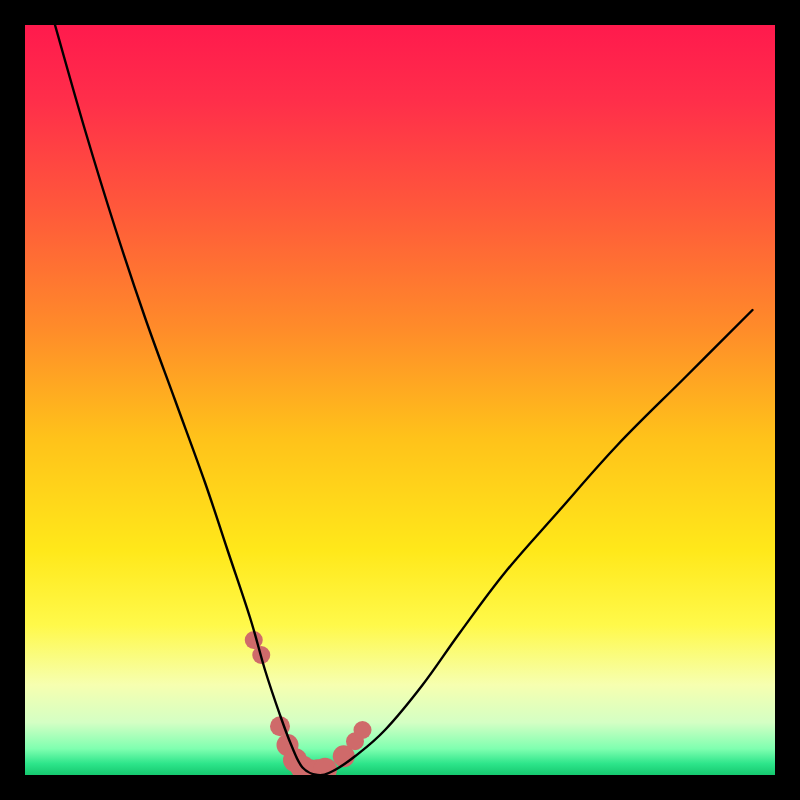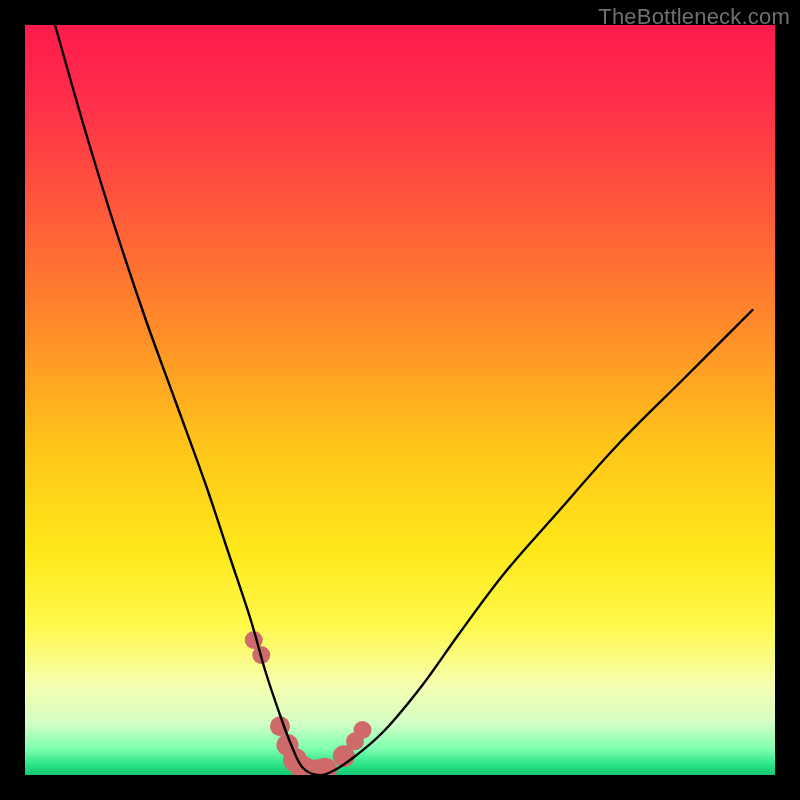--- a/index.html
+++ b/index.html
@@ -82,14 +82,13 @@
           <circle cx="292.50" cy="746.25" r="12" fill="#cf6a6a"></circle>
           <circle cx="300.00" cy="744.75" r="12" fill="#cf6a6a"></circle>
           <circle cx="318.75" cy="731.25" r="11" fill="#cf6a6a"></circle>
           <circle cx="330.00" cy="716.25" r="9" fill="#cf6a6a"></circle>
           <circle cx="337.50" cy="705.00" r="9" fill="#cf6a6a"></circle>
         </g>
       <path id="curve-path" fill="none" stroke-width="2.4" stroke-linecap="round" stroke-linejoin="round" d="M 30.00 0.00 C 35.40 18.90, 49.20 68.55, 60.00 105.00 C 70.80 141.45, 79.20 168.75, 90.00 202.50 C 100.80 236.25, 109.20 261.45, 120.00 292.50 C 130.80 323.55, 139.20 345.30, 150.00 375.00 C 160.80 404.70, 170.55 430.50, 180.00 457.50 C 189.45 484.50, 194.40 500.70, 202.50 525.00 C 210.60 549.30, 218.25 570.90, 225.00 592.50 C 231.75 614.10, 234.60 627.45, 240.00 645.00 C 245.40 662.55, 250.28 676.50, 255.00 690.00 C 259.73 703.50, 262.20 710.55, 266.25 720.00 C 270.30 729.45, 272.77 737.10, 277.50 742.50 C 282.23 747.90, 287.10 749.33, 292.50 750.00 C 297.90 750.67, 300.75 749.63, 307.50 746.25 C 314.25 742.88, 320.55 738.67, 330.00 731.25 C 339.45 723.83, 347.85 717.83, 360.00 705.00 C 372.15 692.17, 384.00 677.55, 397.50 660.00 C 411.00 642.45, 420.15 627.75, 435.00 607.50 C 449.85 587.25, 462.45 569.10, 480.00 547.50 C 497.55 525.90, 512.25 510.45, 532.50 487.50 C 552.75 464.55, 569.55 444.30, 592.50 420.00 C 615.45 395.70, 635.70 376.80, 660.00 352.50 C 684.30 328.20, 715.35 297.15, 727.50 285.00" stroke="#000000"></path>
     </svg>
   </div>
 
-  <div class="watermark">TheBottleneck.com</div>
 </div>
 
 </body></html>

